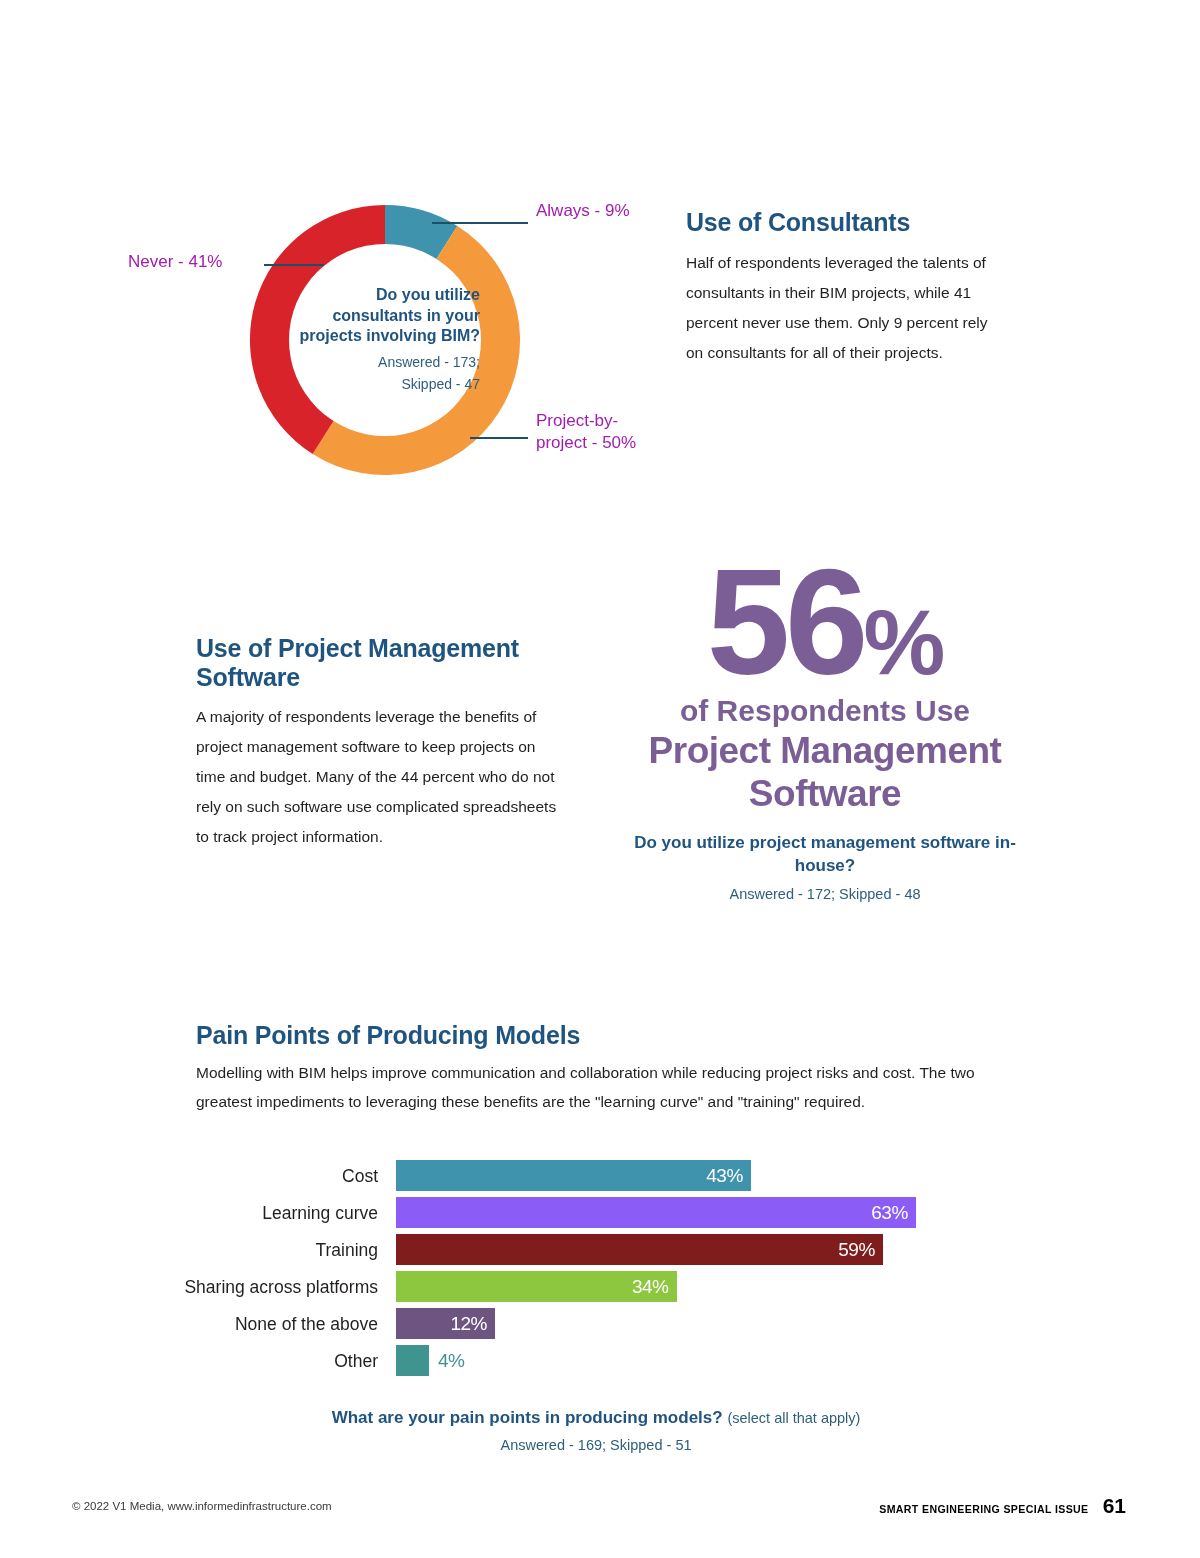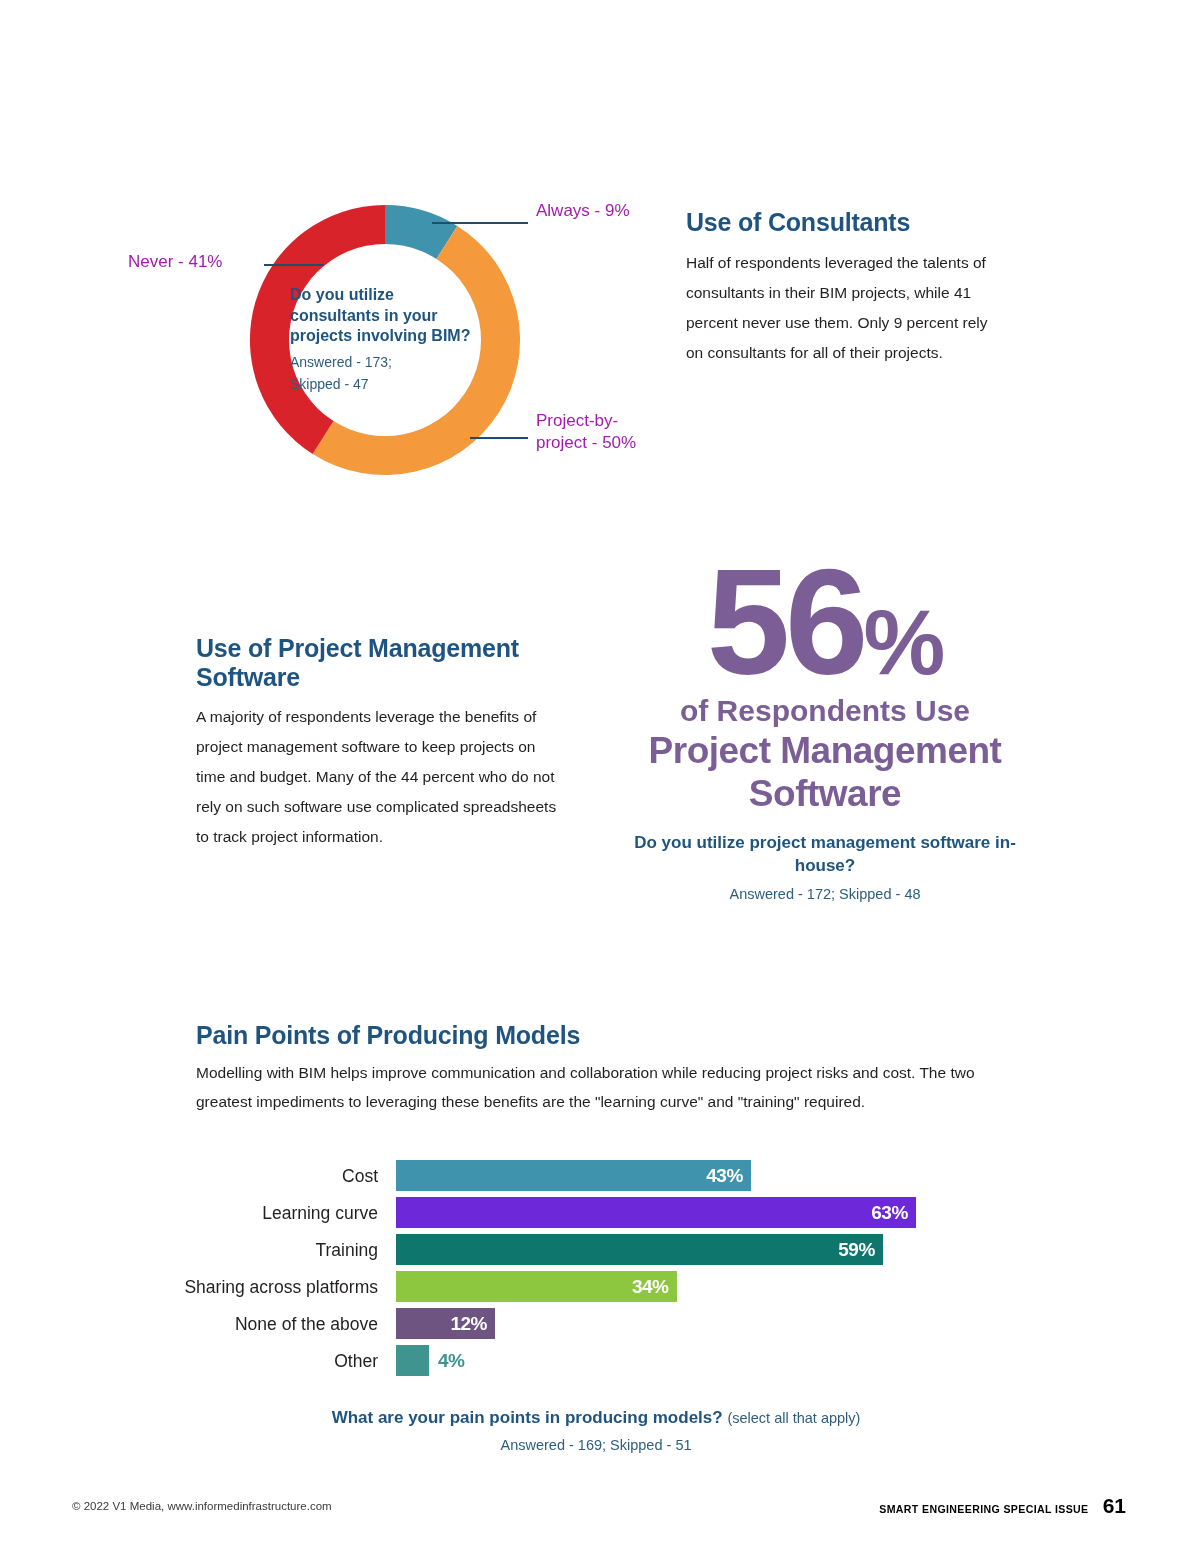--- a/index.html
+++ b/index.html
@@ -43,21 +43,21 @@
     height: 290px;
   }
   #donut-svg { display: block; }
 
   #donut-center-text {
     position: absolute;
     left: 50%;
     top: 50%;
     transform: translate(-50%, -50%);
     width: 190px;
-    text-align: left;
+    text-align: right;
   }
   #donut-center-text .q {
     color: #1f5480;
     font-weight: bold;
     font-size: 16px;
     line-height: 20.5px;
   }
   #donut-center-text .sub {
     color: #2d5f7d;
     font-size: 14px;
@@ -206,21 +206,21 @@
   }
   .bar-fill {
     height: 100%;
     display: flex;
     align-items: center;
     justify-content: flex-end;
     box-sizing: border-box;
     padding-right: 8px;
   }
   .bar-val {
-    font-weight: bold;
+    font-weight: normal;
     font-size: 19px;
     color: #ffffff;
     letter-spacing: -0.5px;
   }
   .bar-val.outside {
     position: absolute;
     top: 50%;
     transform: translateY(-50%);
     padding-left: 9px;
     color: #3f9490;
@@ -357,30 +357,30 @@
       <div class="bar-wrap">
         <div class="bar-fill" style="width:354.8px;background:#3f93ad;">
           <span class="bar-val">43%</span>
         </div>
       </div>
     </div>
 
     <div class="bar-row">
       <div class="bar-cat">Learning curve</div>
       <div class="bar-wrap">
-        <div class="bar-fill" style="width:519.8px;background:#6d28d9;">
+        <div class="bar-fill" style="width:519.8px;background:#8b5cf6;">
           <span class="bar-val">63%</span>
         </div>
       </div>
     </div>
 
     <div class="bar-row">
       <div class="bar-cat">Training</div>
       <div class="bar-wrap">
-        <div class="bar-fill" style="width:486.8px;background:#0f766e;">
+        <div class="bar-fill" style="width:486.8px;background:#7f1d1d;">
           <span class="bar-val">59%</span>
         </div>
       </div>
     </div>
 
     <div class="bar-row">
       <div class="bar-cat">Sharing across platforms</div>
       <div class="bar-wrap">
         <div class="bar-fill" style="width:280.5px;background:#8dc63f;">
           <span class="bar-val">34%</span>

